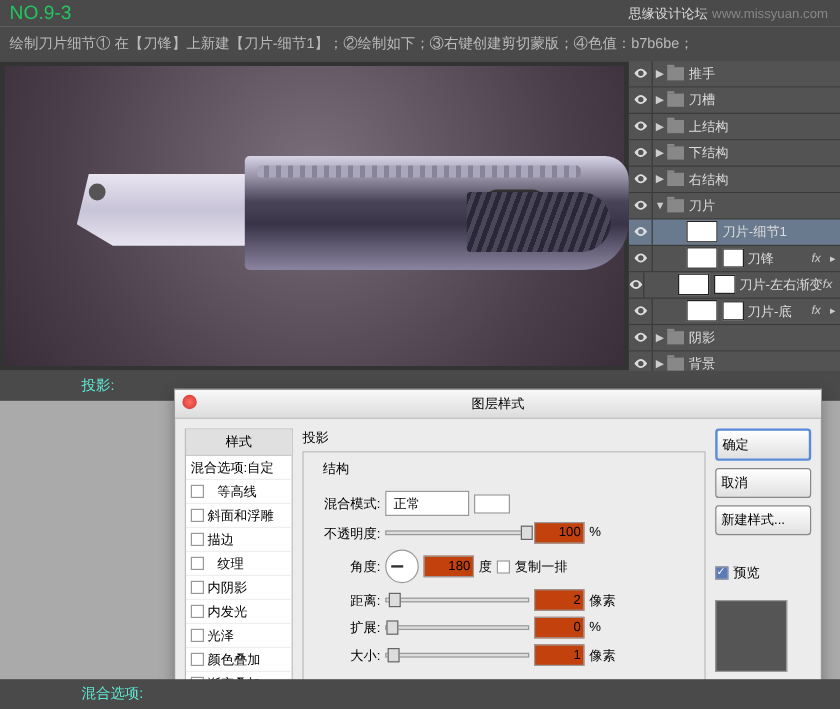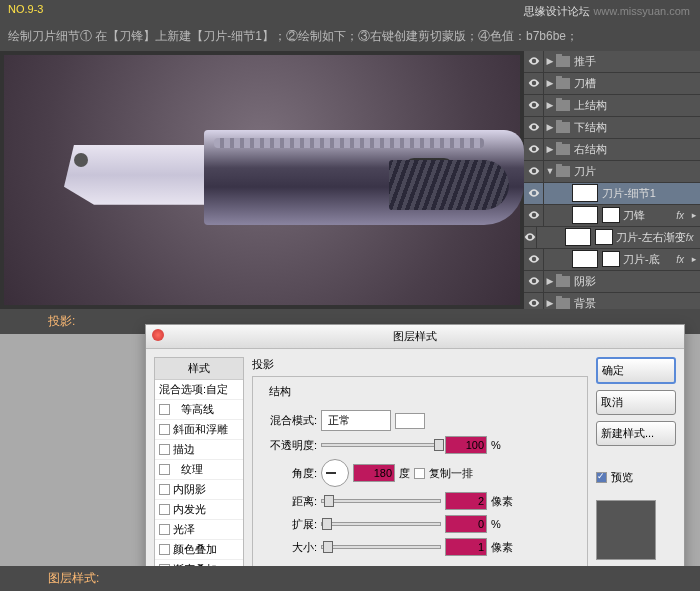--- a/index.html
+++ b/index.html
@@ -1,18 +1,18 @@
 <!DOCTYPE html>
 <html><head>
 <meta charset="utf-8">
 <style>
 *{margin:0;padding:0;box-sizing:border-box;font-family:"Microsoft YaHei",sans-serif;font-size:11px}
 body{background:#aaa;width:700px;height:591px;position:relative;overflow:hidden}
 .header{background:#4a4a4a;height:22px;padding:3px 8px;position:relative}
-.step-num{color:#fde047;font-size:11px}
+.step-num{color:#22c55e;font-size:16px}
 .watermark{position:absolute;right:10px;top:3px;color:#ddd;font-size:13px}
 .instruction{background:#4a4a4a;color:#bbb;padding:6px 8px;font-size:12px;line-height:1.4}
 .workspace{display:flex;background:#333}
 .canvas{flex:1;background:radial-gradient(circle at 50% 35%,#7a6e7a 0%,#4a3e4a 70%,#3a2e3a 100%);height:250px;position:relative;margin:4px}
 .knife{position:absolute;left:60px;top:70px;width:480px;height:120px}
 .blade{position:absolute;left:0;top:20px;width:200px;height:60px;background:linear-gradient(180deg,#e8e4f0,#c8c4d8 50%,#e8e4f0);clip-path:polygon(5% 0,100% 0,100% 100%,15% 100%,0 70%);border-radius:2px}
 .blade::before{content:"";position:absolute;left:10px;top:8px;width:14px;height:14px;border-radius:50%;background:#555}
 .handle{position:absolute;left:140px;top:5px;width:320px;height:95px;background:linear-gradient(180deg,#d8d4e8,#4a4458 40%,#3a3448 60%,#8a84a0);border-radius:4px 20px 40px 4px}
 .handle::before{content:"";position:absolute;left:10px;top:8px;right:40px;height:10px;background:repeating-linear-gradient(90deg,#aaa6bb,#aaa6bb 6px,#888498 6px,#888498 10px);border-radius:4px}
 .slider{position:absolute;left:200px;top:28px;width:50px;height:22px;background:linear-gradient(180deg,#333,#111);border-radius:10px}
@@ -24,40 +24,40 @@
 .eye{width:20px;text-align:center;color:#ddd;border-right:1px solid #3a3a3a;height:100%;display:flex;align-items:center;justify-content:center}
 .eye svg{width:12px;height:12px;fill:#ddd}
 .arrow{width:12px;color:#ccc;font-size:9px;text-align:center}
 .folder{width:14px;height:11px;background:#888;margin-right:4px;position:relative}
 .folder::before{content:"";position:absolute;top:-2px;left:0;width:6px;height:2px;background:#888}
 .thumb{width:26px;height:18px;background:#fff;border:1px solid #222;margin-right:4px;position:relative}
 .mask{width:18px;height:16px;background:#fff;border:1px solid #222;margin-right:3px}
 .layer-name{color:#ddd;font-size:11px;flex:1;overflow:hidden;white-space:nowrap}
 .fx{color:#ccc;font-size:10px;font-style:italic;margin-right:4px}
 .indent2{padding-left:28px}
-.label-line{background:#4a4a4a;color:#fdba74;padding:4px 48px;font-size:12px}
+.label-line{background:#4a4a4a;color:#5eead4;padding:4px 68px;font-size:12px}
 .dialog{position:absolute;left:145px;top:324px;width:540px;background:#ececec;border:1px solid #999;box-shadow:0 4px 12px rgba(0,0,0,0.3)}
 .dlg-title{background:linear-gradient(#f8f8f8,#dcdcdc);text-align:center;padding:4px;border-bottom:1px solid #bbb;position:relative}
 .dlg-close{position:absolute;left:6px;top:4px;width:12px;height:12px;border-radius:50%;background:radial-gradient(#ff6b5e,#c33)}
 .dlg-body{display:flex;padding:8px;gap:8px}
 .style-list{width:90px;border:1px solid #bbb;background:#fff}
 .style-head{background:#e0e0e0;padding:3px;text-align:center;border-bottom:1px solid #ccc}
 .style-item{padding:2px 4px;display:flex;align-items:center;gap:3px;border-bottom:1px solid #eee}
 .cb{width:11px;height:11px;border:1px solid #999;background:#fff;display:inline-block}
 .cb.on{background:#5a7ab8;position:relative}
 .cb.on::after{content:"✓";color:#fff;font-size:9px;position:absolute;left:0;top:-2px}
 .settings{flex:1}
 .fieldset{border:1px solid #bbb;padding:8px;margin-bottom:6px}
 .fieldset-title{margin:-14px 0 6px 4px;background:#ececec;display:inline-block;padding:0 4px}
 .field-row{display:flex;align-items:center;margin:5px 0;gap:4px}
 .field-label{width:56px;text-align:right}
 .select{border:1px solid #999;background:#fff;padding:2px 20px 2px 6px;position:relative;min-width:70px}
 .slider-track{flex:1;height:4px;background:#ddd;border:1px solid #999;position:relative;max-width:120px}
 .slider-thumb{position:absolute;width:10px;height:12px;background:#ddd;border:1px solid #666;top:-5px}
-.num-input{width:42px;border:1px solid #999;padding:2px;text-align:right;background:#be185d}
+.num-input{width:42px;border:1px solid #999;padding:2px;text-align:right;background:#c2410c}
 .angle-dial{width:28px;height:28px;border:1px solid #999;border-radius:50%;background:#fff;position:relative}
 .angle-dial::after{content:"";position:absolute;left:4px;top:12px;width:10px;height:2px;background:#333}
 .swatch{width:30px;height:16px;border:1px solid #999;background:#fff}
 .buttons{width:80px;display:flex;flex-direction:column;gap:6px}
 .btn{border:1px solid #888;background:linear-gradient(#fff,#e0e0e0);padding:4px;text-align:left;border-radius:3px}
 .btn.primary{border:2px solid #5a8ad8}
 .preview-box{width:60px;height:60px;border:1px solid #999;background:#555;margin-top:4px}
 </style>
 </head>
 <body>
@@ -347,13 +347,13 @@
       <div class="btn">新建样式...</div>
       <div class="field-row" style="margin-top:18px">
         <span class="cb on"></span>
         <span>预览</span>
       </div>
       <div class="preview-box"></div>
     </div>
   </div>
 </div>
 
-<div class="label-line" style="position:absolute;bottom:0;left:0;right:0">图层样式:</div>
+<div class="label-line" style="position:absolute;bottom:0;left:0;right:0">混合选项:</div>
 
 </body></html>

